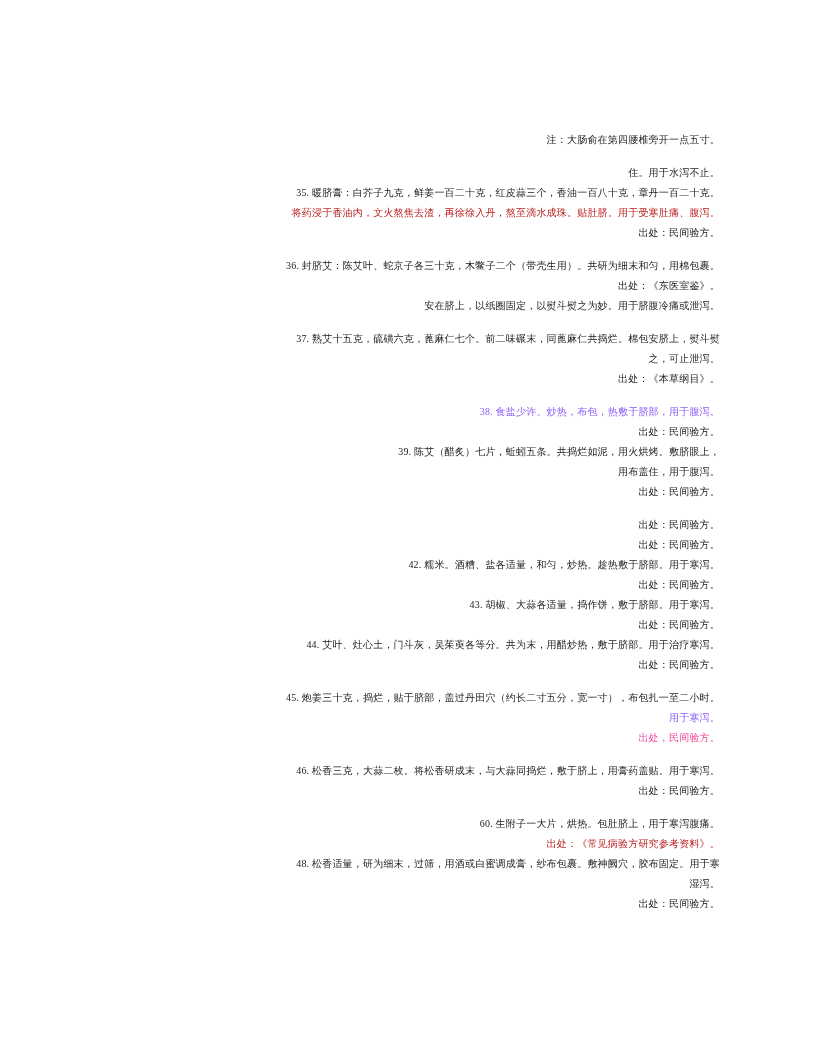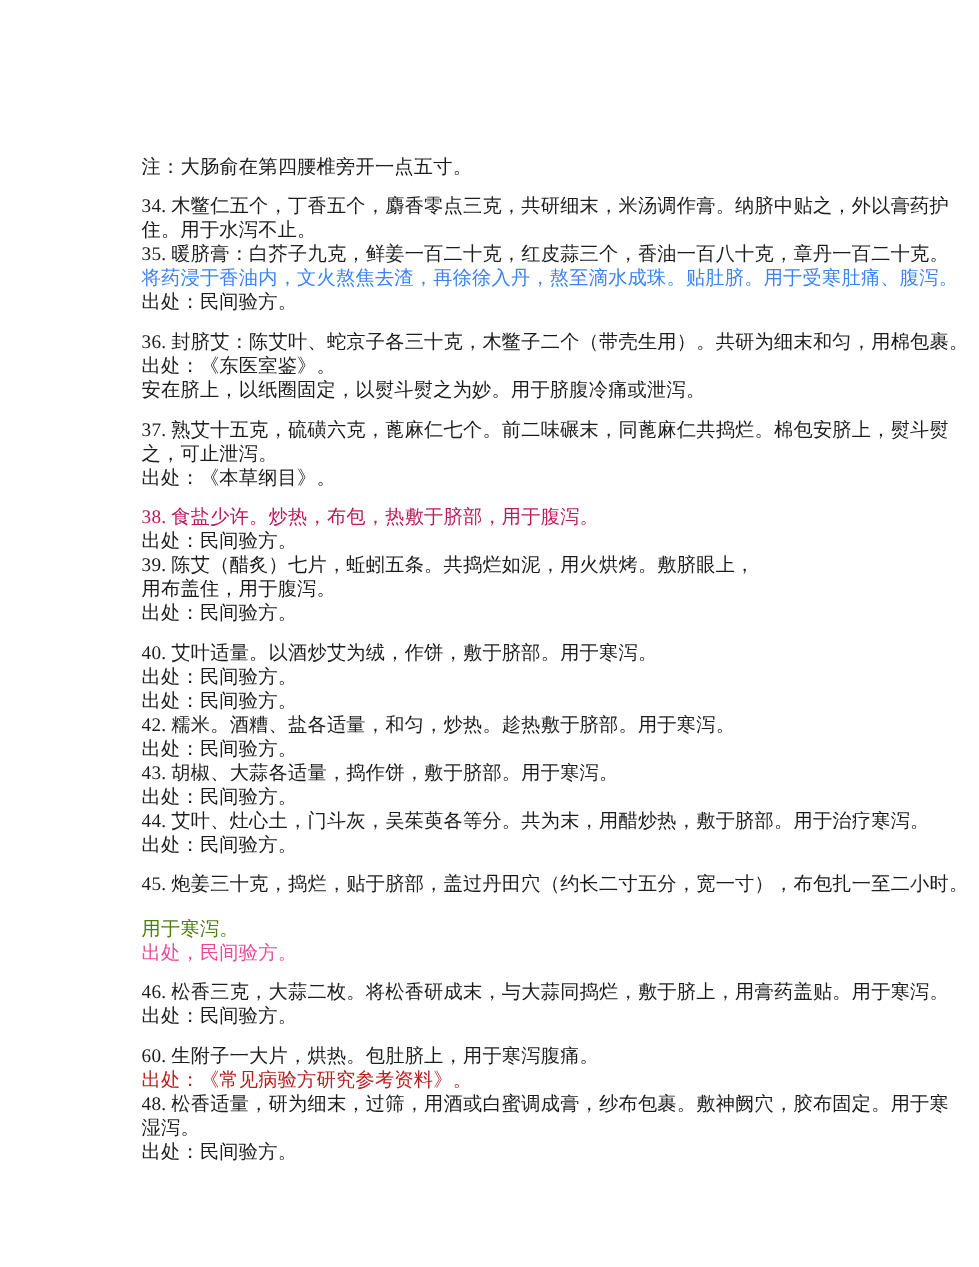--- a/index.html
+++ b/index.html
@@ -17,73 +17,72 @@
     overflow: hidden;
   }
   .doc-body {
     width: 602px;
   }
   .block + .block {
     margin-top: 13px;
   }
   .line {
     font-family: "Liberation Serif", "DejaVu Serif", serif;
-    font-size: 16px;
+    font-size: 10px;
     line-height: 20px;
     color: #1c1c1c;
     white-space: nowrap;
     letter-spacing: 0.2px;
+    text-align: right;
   }
 </style>
 </head>
 <body style="background: rgb(255, 255, 255);">
 
 <div class="page">
   <div class="doc-body" id="doc-body">
       <div class="block">
         <div class="line" style="color: rgb(28, 28, 28);">注：大肠俞在第四腰椎旁开一点五寸。</div>
       </div>
       <div class="block">
-        <div class="line" style="color: rgb(28, 28, 28);">34. 木鳖仁五个，丁香五个，麝香零点三克，共研细末，米汤调作膏。纳脐中贴之，外以膏药护</div>
         <div class="line" style="color: rgb(28, 28, 28);">住。用于水泻不止。</div>
         <div class="line" style="color: rgb(28, 28, 28);">35. 暖脐膏：白芥子九克，鲜姜一百二十克，红皮蒜三个，香油一百八十克，章丹一百二十克。</div>
-        <div class="line" style="color: #3b82f6;">将药浸于香油内，文火熬焦去渣，再徐徐入丹，熬至滴水成珠。贴肚脐。用于受寒肚痛、腹泻。</div>
+        <div class="line" style="color: #b91c1c;">将药浸于香油内，文火熬焦去渣，再徐徐入丹，熬至滴水成珠。贴肚脐。用于受寒肚痛、腹泻。</div>
         <div class="line" style="color: rgb(28, 28, 28);">出处：民间验方。</div>
       </div>
       <div class="block">
         <div class="line" style="color: rgb(28, 28, 28);">36. 封脐艾：陈艾叶、蛇京子各三十克，木鳖子二个（带壳生用）。共研为细末和匀，用棉包裹。</div>
         <div class="line" style="color: rgb(28, 28, 28);">出处：《东医室鉴》。</div>
         <div class="line" style="color: rgb(28, 28, 28);">安在脐上，以纸圈固定，以熨斗熨之为妙。用于脐腹冷痛或泄泻。</div>
       </div>
       <div class="block">
         <div class="line" style="color: rgb(28, 28, 28);">37. 熟艾十五克，硫磺六克，蓖麻仁七个。前二味碾末，同蓖麻仁共捣烂。棉包安脐上，熨斗熨</div>
         <div class="line" style="color: rgb(28, 28, 28);">之，可止泄泻。</div>
         <div class="line" style="color: rgb(28, 28, 28);">出处：《本草纲目》。</div>
       </div>
       <div class="block">
-        <div class="line" style="color: #be185d;">38. 食盐少许。炒热，布包，热敷于脐部，用于腹泻。</div>
+        <div class="line" style="color: #8b5cf6;">38. 食盐少许。炒热，布包，热敷于脐部，用于腹泻。</div>
         <div class="line" style="color: rgb(28, 28, 28);">出处：民间验方。</div>
         <div class="line" style="color: rgb(28, 28, 28);">39. 陈艾（醋炙）七片，蚯蚓五条。共捣烂如泥，用火烘烤。敷脐眼上，</div>
         <div class="line" style="color: rgb(28, 28, 28);">用布盖住，用于腹泻。</div>
         <div class="line" style="color: rgb(28, 28, 28);">出处：民间验方。</div>
       </div>
       <div class="block">
-        <div class="line" style="color: rgb(28, 28, 28);">40. 艾叶适量。以酒炒艾为绒，作饼，敷于脐部。用于寒泻。</div>
         <div class="line" style="color: rgb(28, 28, 28);">出处：民间验方。</div>
         <div class="line" style="color: rgb(28, 28, 28);">出处：民间验方。</div>
         <div class="line" style="color: rgb(28, 28, 28);">42. 糯米。酒糟、盐各适量，和匀，炒热。趁热敷于脐部。用于寒泻。</div>
         <div class="line" style="color: rgb(28, 28, 28);">出处：民间验方。</div>
         <div class="line" style="color: rgb(28, 28, 28);">43. 胡椒、大蒜各适量，捣作饼，敷于脐部。用于寒泻。</div>
         <div class="line" style="color: rgb(28, 28, 28);">出处：民间验方。</div>
         <div class="line" style="color: rgb(28, 28, 28);">44. 艾叶、灶心土，门斗灰，吴茱萸各等分。共为末，用醋炒热，敷于脐部。用于治疗寒泻。</div>
         <div class="line" style="color: rgb(28, 28, 28);">出处：民间验方。</div>
       </div>
       <div class="block">
         <div class="line" style="color: rgb(28, 28, 28);">45. 炮姜三十克，捣烂，贴于脐部，盖过丹田穴（约长二寸五分，宽一寸），布包扎一至二小时。</div>
-        <div class="line" style="color: #4d7c0f; margin-top: 17px;">用于寒泻。</div>
+        <div class="line" style="color: #8b5cf6;">用于寒泻。</div>
         <div class="line" style="color: #ec4899;">出处，民间验方。</div>
       </div>
       <div class="block">
         <div class="line" style="color: rgb(28, 28, 28);">46. 松香三克，大蒜二枚。将松香研成末，与大蒜同捣烂，敷于脐上，用膏药盖贴。用于寒泻。</div>
         <div class="line" style="color: rgb(28, 28, 28);">出处：民间验方。</div>
       </div>
       <div class="block">
         <div class="line" style="color: rgb(28, 28, 28);">60. 生附子一大片，烘热。包肚脐上，用于寒泻腹痛。</div>
         <div class="line" style="color: #b91c1c;">出处：《常见病验方研究参考资料》。</div>
         <div class="line" style="color: rgb(28, 28, 28);">48. 松香适量，研为细末，过筛，用酒或白蜜调成膏，纱布包裹。敷神阙穴，胶布固定。用于寒</div>

